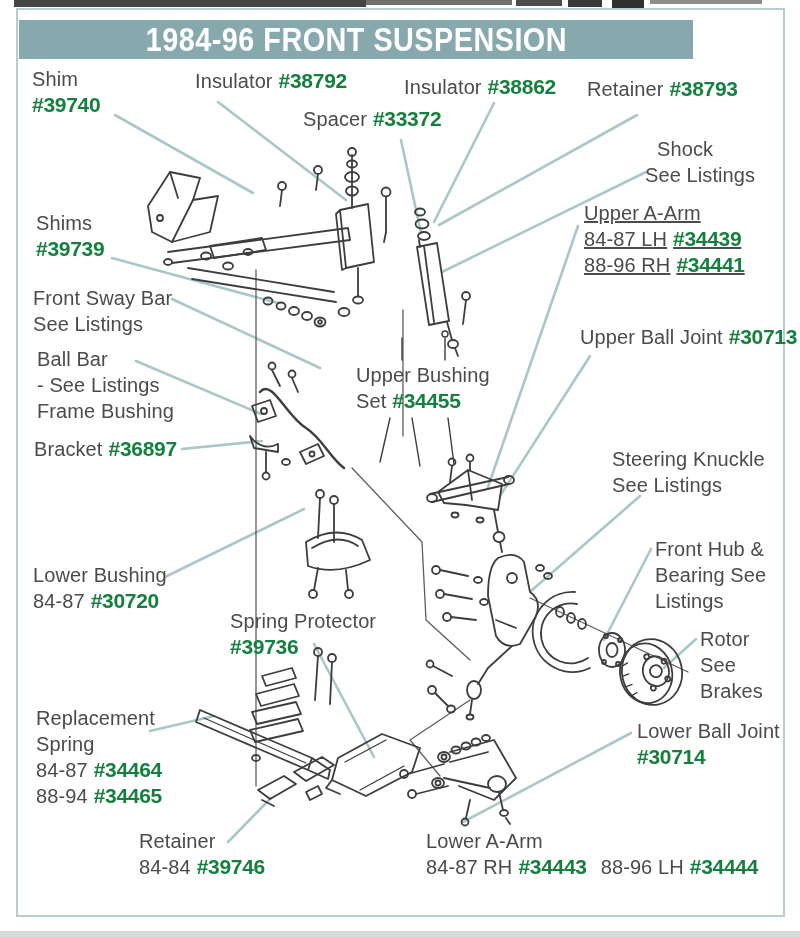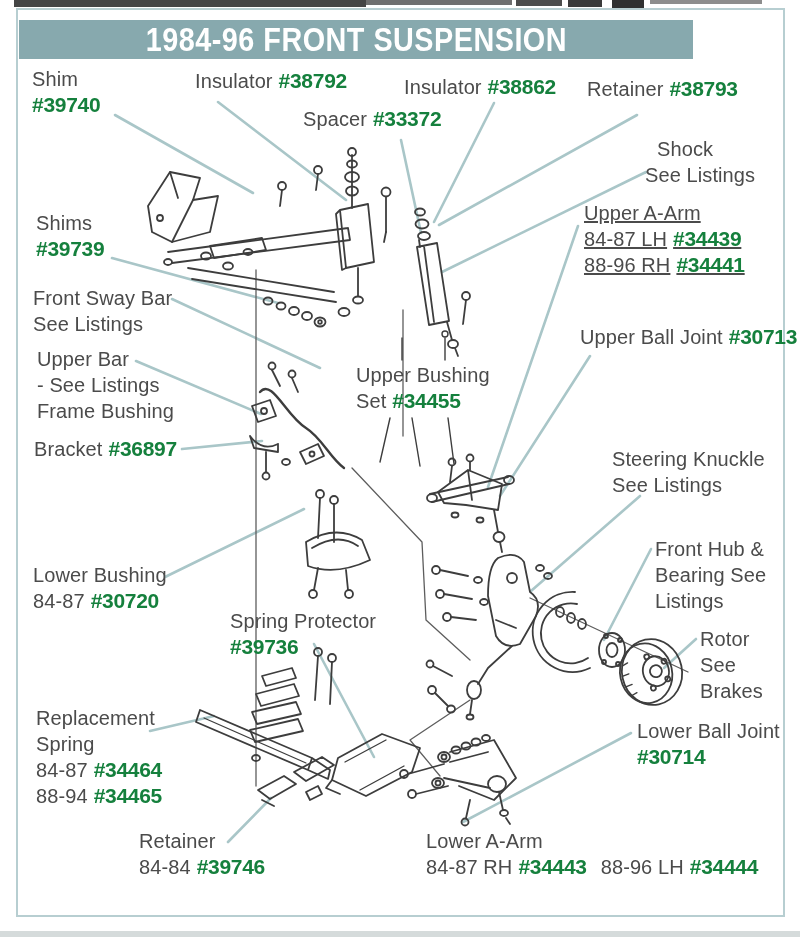--- a/index.html
+++ b/index.html
@@ -338,21 +338,21 @@
     <div><span class="t">Shims</span></div>
     <div><span class="n">#39739</span></div>
   </div>
 
   <div class="lbl" style="left:33px;top:285px;">
     <div><span>Front Sway Bar</span></div>
     <div><span>See Listings</span></div>
   </div>
 
   <div class="lbl" style="left:37px;top:346px;">
-    <div><span>Upper Bar</span></div>
+    <div><span>Ball Bar</span></div>
     <div><span>- See Listings</span></div>
     <div><span>Frame Bushing</span></div>
   </div>
 
   <div class="lbl" style="left:34px;top:436px;">
     <span class="t">Bracket</span><span class="n">#36897</span>
   </div>
 
   <div class="lbl" style="left:356px;top:362px;">
     <div><span>Upper Bushing</span></div>

